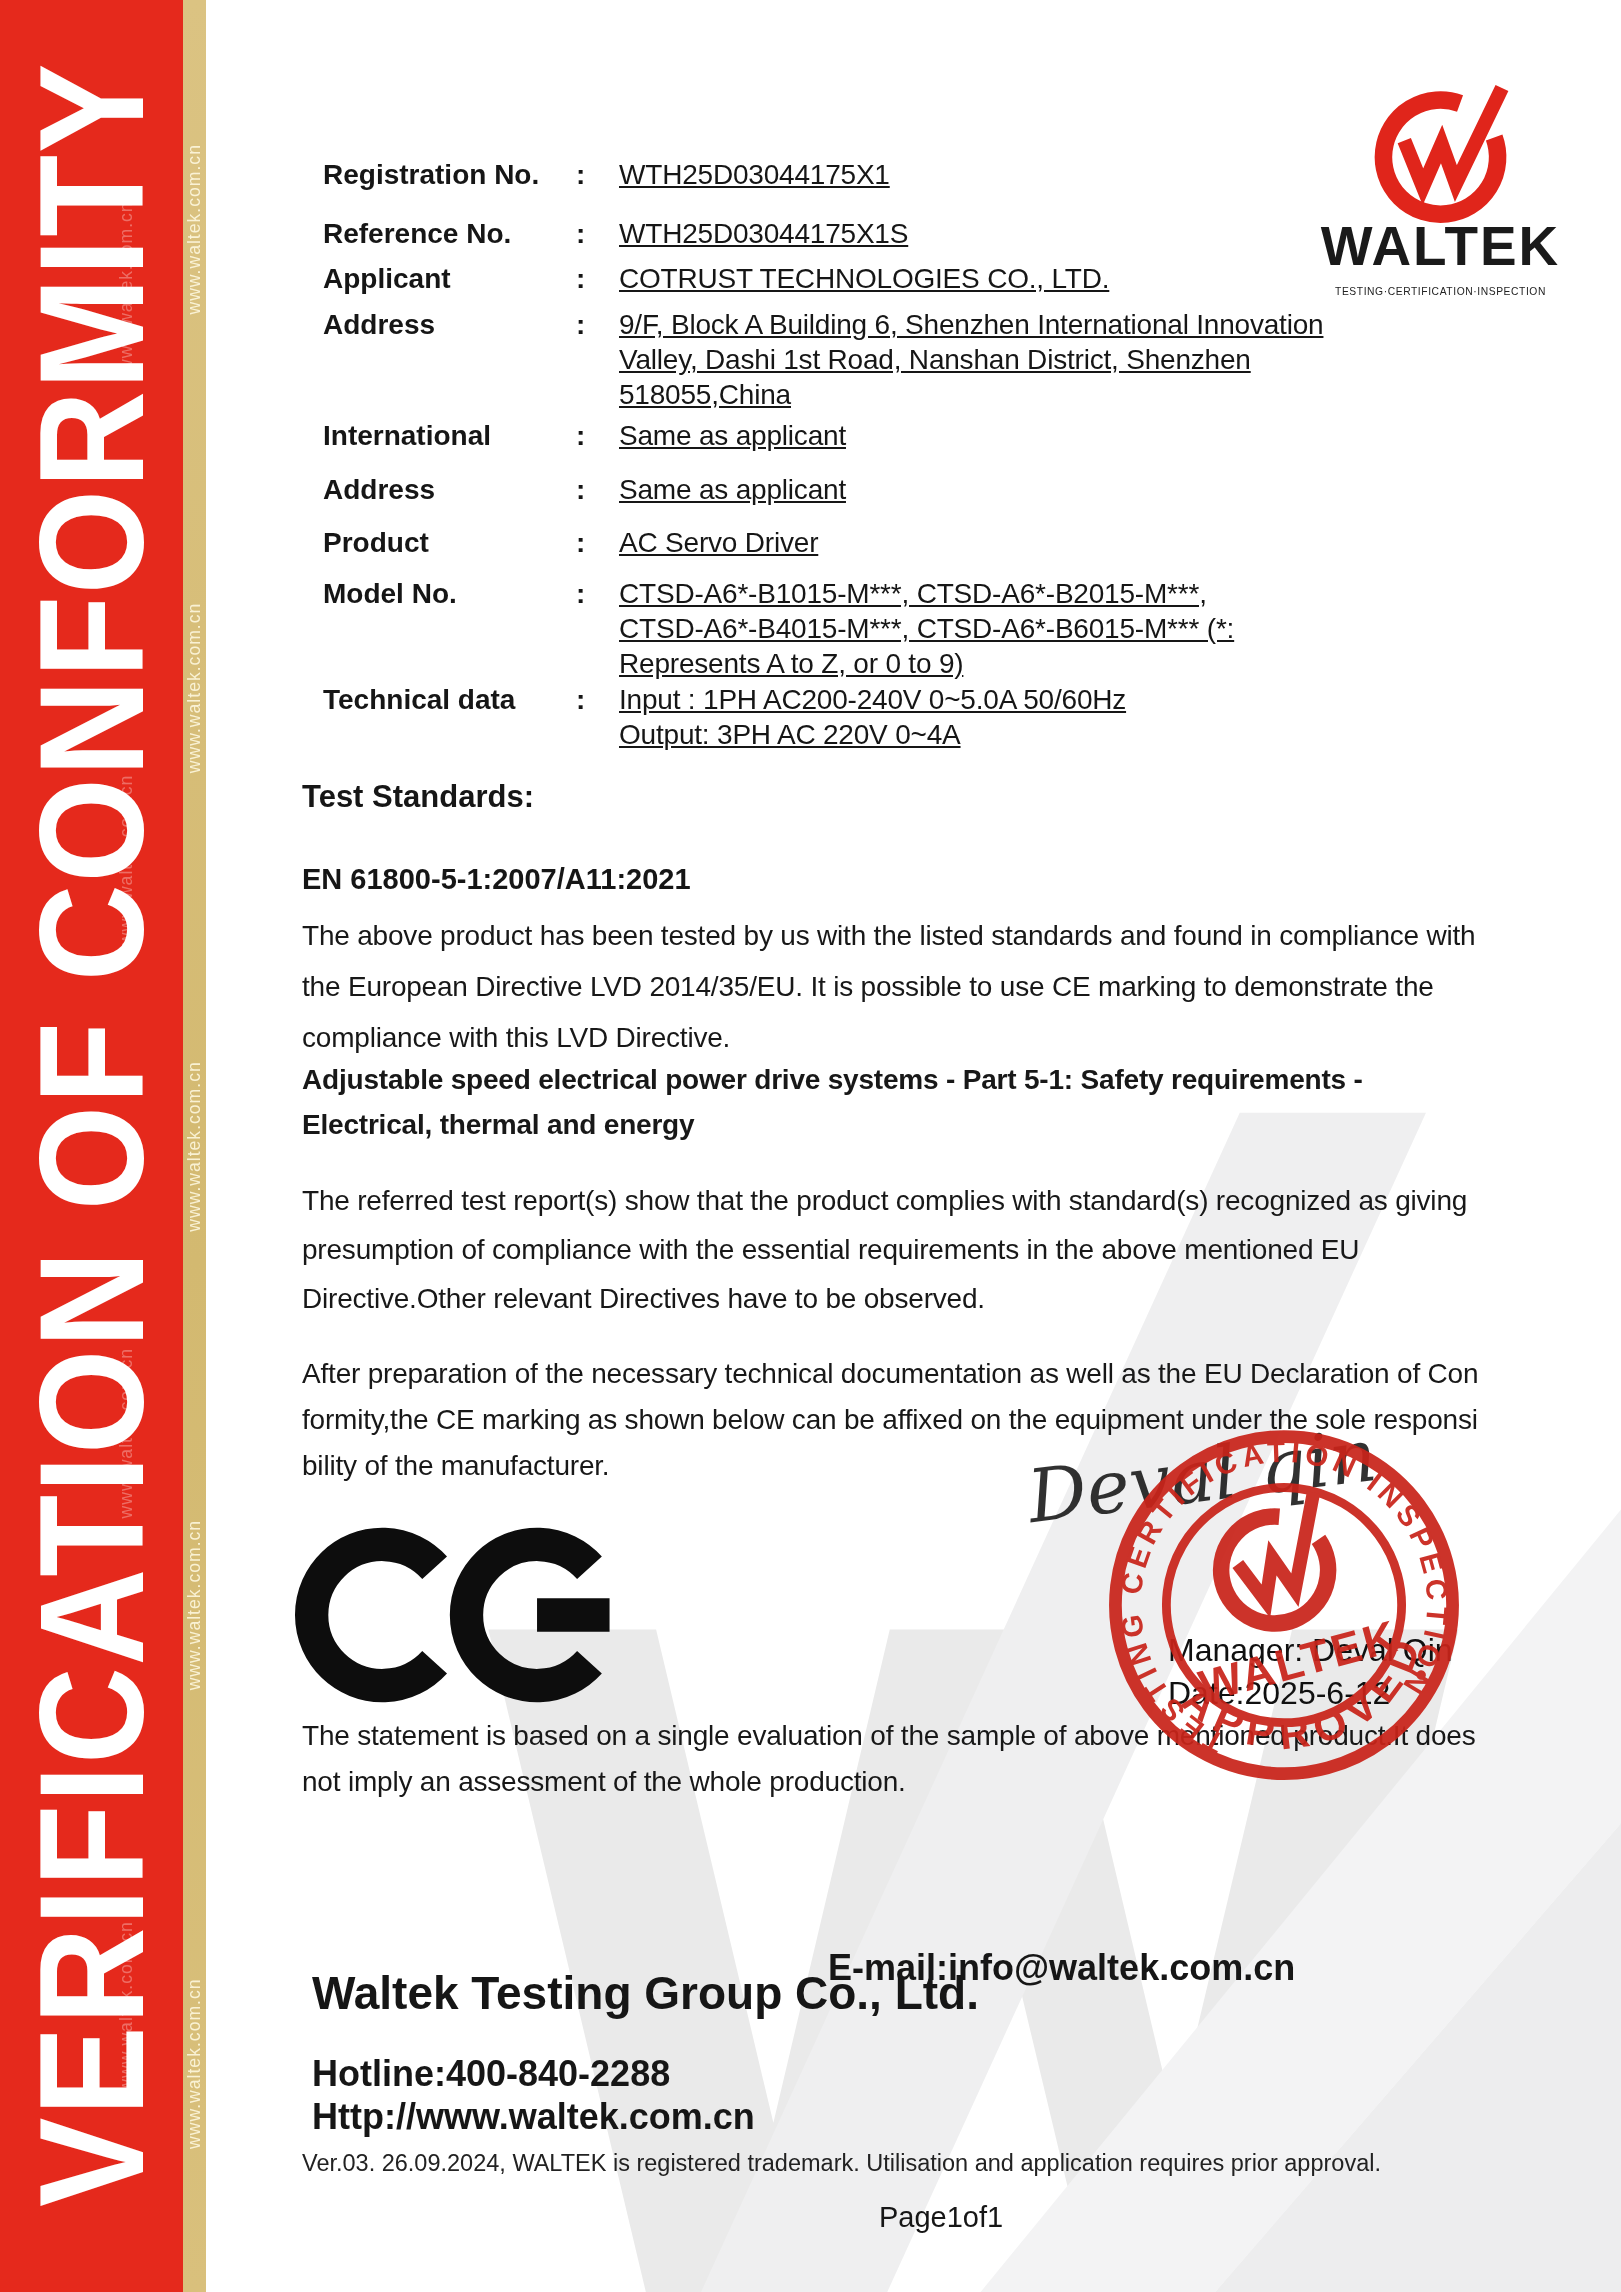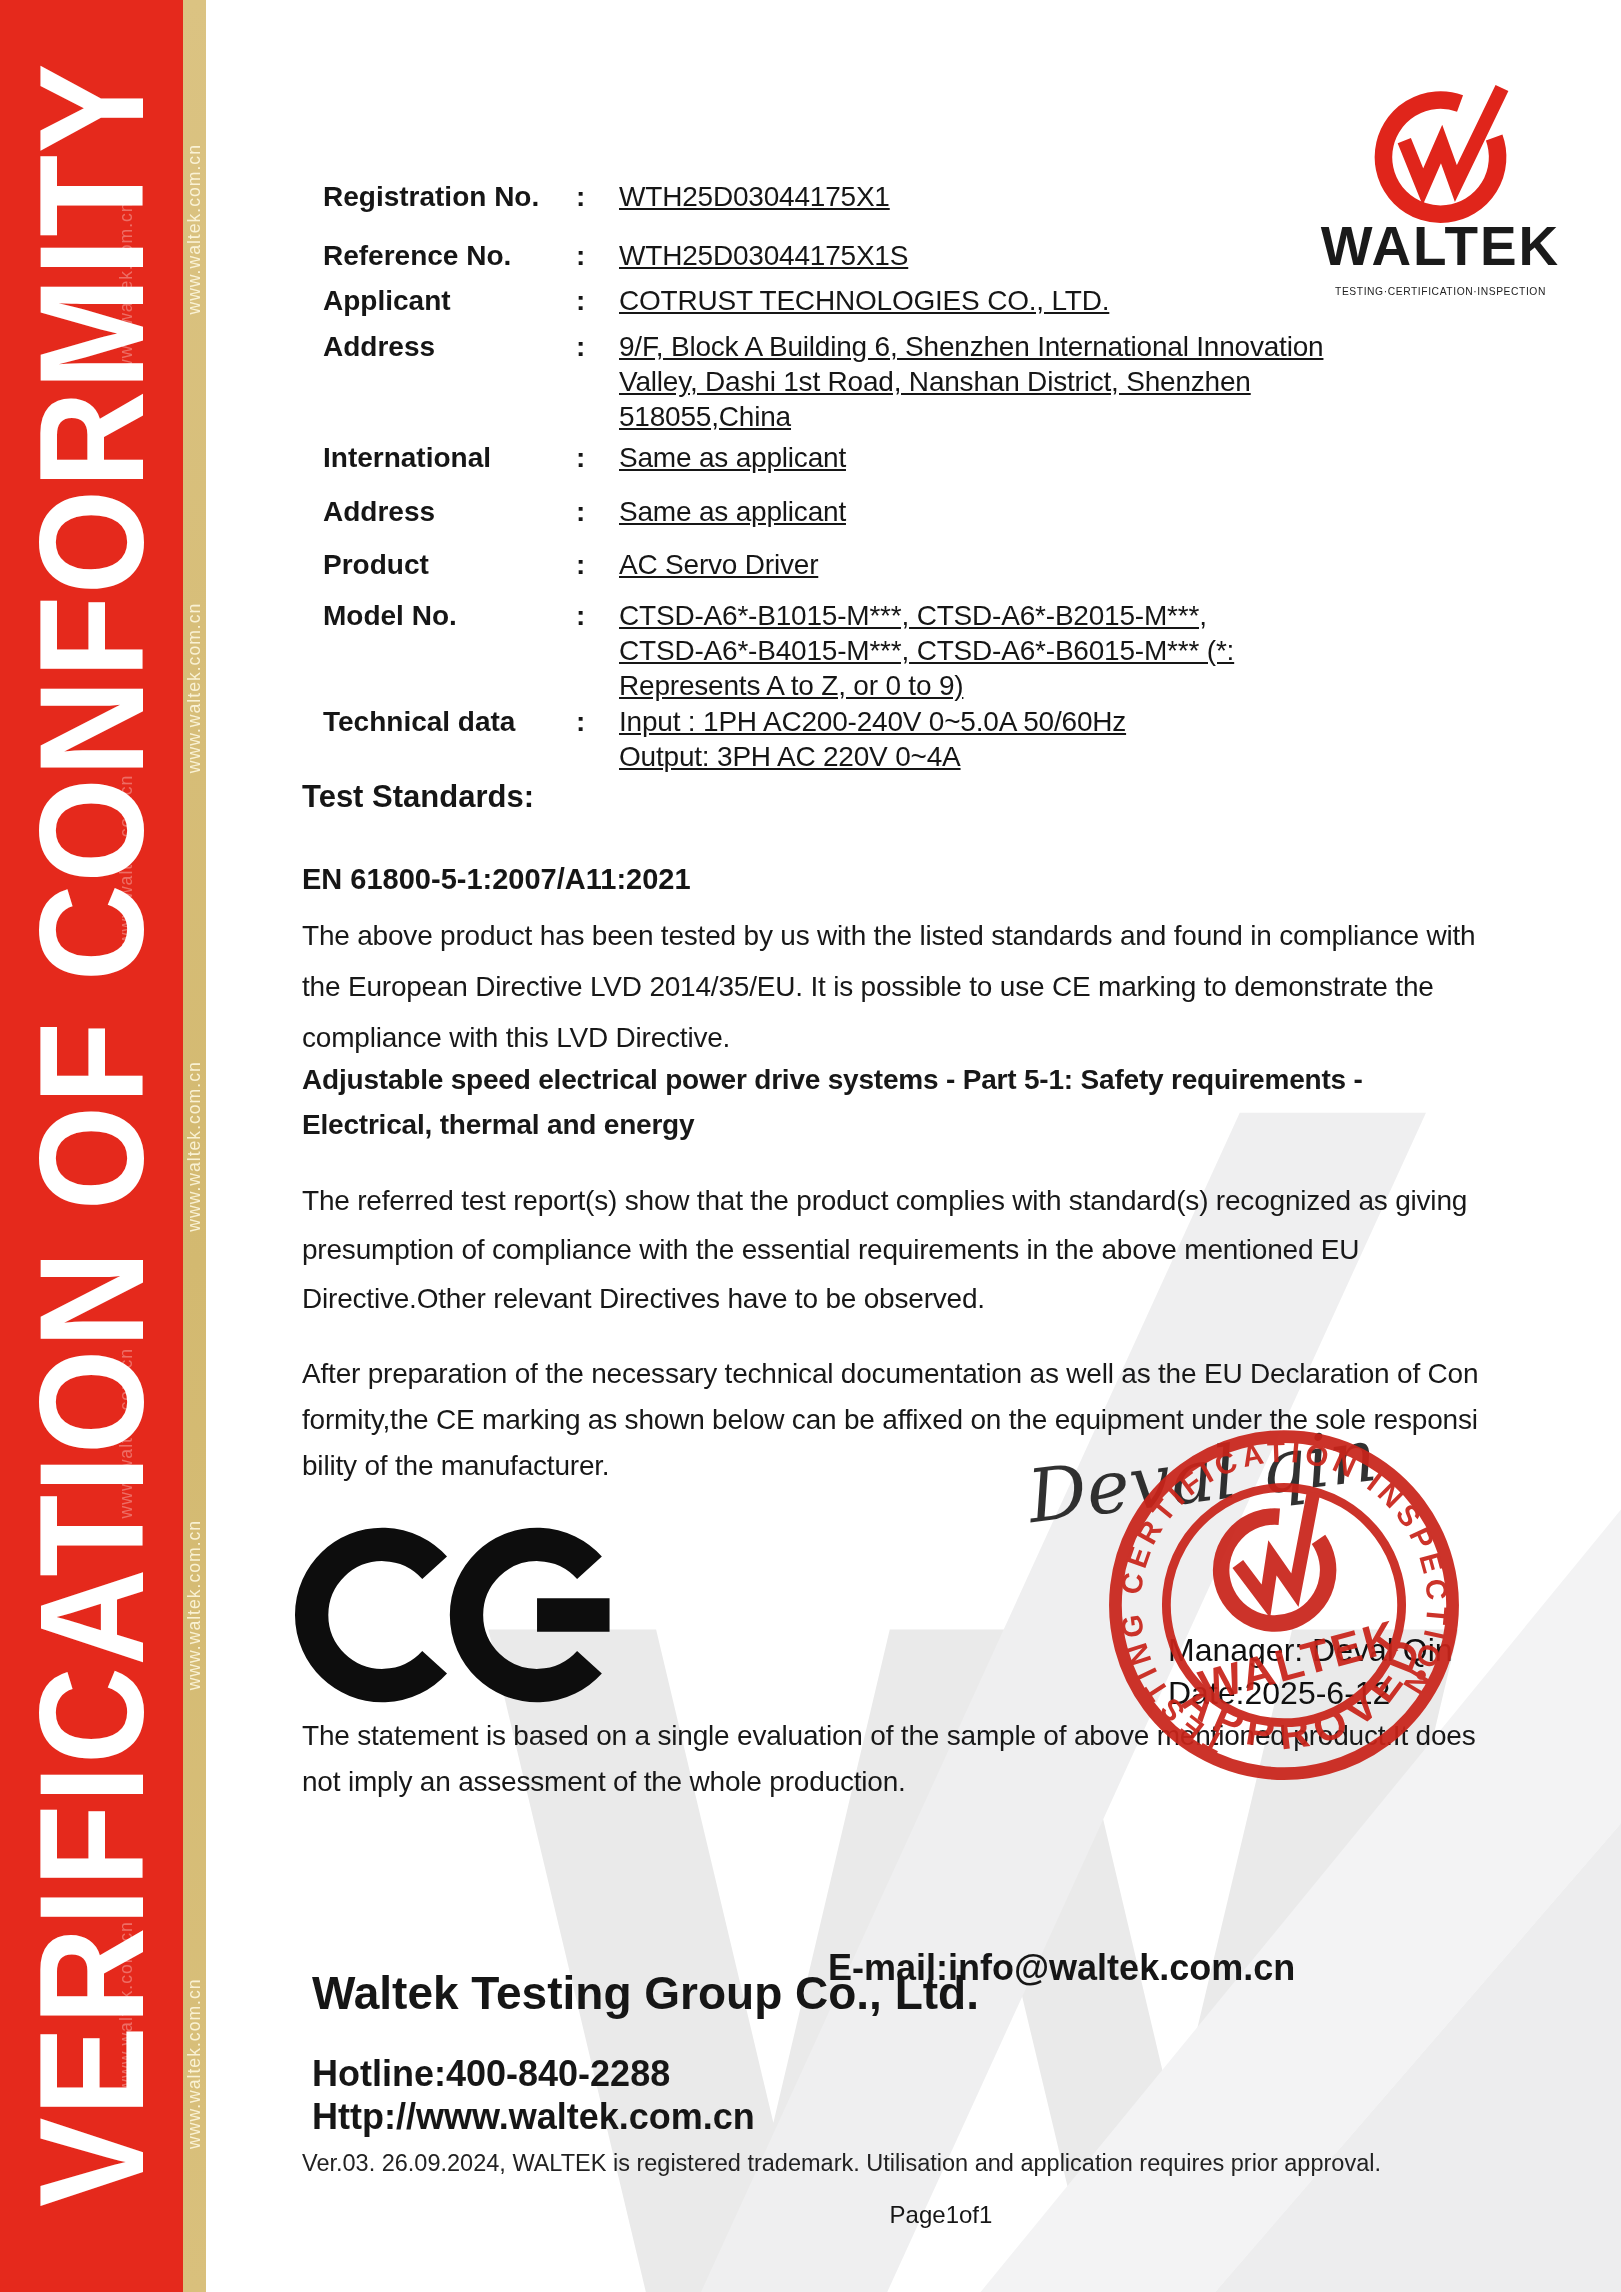--- a/index.html
+++ b/index.html
@@ -21,21 +21,21 @@
   
   .gold { position:absolute; left:183px; top:0; width:22.5px; height:2293px;
     background:linear-gradient(180deg,#dbc382,#d3b970 55%,#d9c07c); overflow:hidden; z-index:5; }
   .gold-rot { position:absolute; left:0; top:0; width:2293px; height:22.5px;
     transform: rotate(-90deg) translateX(-2293px); transform-origin:0 0; }
   .gold-row { display:flex; justify-content:space-around; width:2293px; line-height:22.5px;
     font-size:17.6px; color:rgba(255,250,228,0.85); letter-spacing:1px; }
   
   .logo-block { position:absolute; left:1308px; top:67px; z-index:2; }
   
-  .row { position:absolute; left:323px; display:flex; z-index:2;margin-top:22px; }
+  .row { position:absolute; left:323px; display:flex; z-index:2; }
   .lbl { width:253px; font-weight:bold; font-size:28px; line-height:35px; }
   .col { width:43px; font-weight:bold; font-size:28px; line-height:35px; }
   .val { width:745px; font-size:28px; line-height:35px; white-space:pre-line; letter-spacing:-0.2px;text-decoration:underline; }
   
   .h-test { position:absolute; left:302px; top:779px; font-size:31px; font-weight:bold; z-index:2;text-align:center; }
   .h-en { position:absolute; left:302px; top:863px; font-size:29px; font-weight:bold; z-index:2; }
   .para { position:absolute; left:302px; width:1333px; font-size:28px; line-height:51px;
     white-space:pre-line; color:#181818; letter-spacing:-0.2px; z-index:2; }
   .para-bold { font-weight:bold; line-height:45px; }
   
@@ -43,21 +43,21 @@
   .signature { position:absolute; left:1027px; top:1433px; font-family:"DejaVu Serif", serif;
     font-style:italic; font-size:73px; color:#1b1b1b; transform:rotate(-7deg); z-index:2; opacity:0.9; }
   .approval { position:absolute; left:1168px; top:1629px; font-size:32px; line-height:43px; color:#101010; z-index:2; }
   .stamp { position:absolute; left:1029px; top:1365px; z-index:4; opacity:0.93; }
   
   .f-company { position:absolute; left:312px; top:1966px; font-size:46px; font-weight:bold; z-index:2; }
   .f-hotline { position:absolute; left:312px; top:2041px; font-size:36px; font-weight:bold; z-index:2;margin-top:12px; }
   .f-email   { position:absolute; left:828px; top:1947px; font-size:36px; font-weight:bold; z-index:2; }
   .f-web     { position:absolute; left:312px; top:2096px; font-size:36px; font-weight:bold; z-index:2; }
   .f-ver     { position:absolute; left:302px; top:2150px; font-size:23.5px; color:#222; z-index:2; }
-  .f-page    { position:absolute; left:304px; top:2201px; width:1274px; text-align:center; font-size:24px; z-index:2; }
+  .f-page    { position:absolute; left:304px; top:2201px; width:1274px; text-align:center; font-size:29px; z-index:2; }
 </style>
 </head>
 <body>
 
 <svg class="wm-layer" width="1621" height="2293" viewBox="0 0 1654 2339">
   <text x="470" y="2355" font-size="950" font-weight="bold" fill="#eaeaea" font-family="DejaVu Sans, sans-serif">W</text>
   <polygon points="1265,1135 1455,1135 905,2339 715,2339" fill="#efeff0"></polygon>
   <polygon points="1654,1540 1654,1860 1240,2339 1000,2339" fill="#f3f3f4"></polygon>
   <polygon points="1654,1860 1654,2339 1240,2339" fill="#ededee"></polygon>
 </svg>

